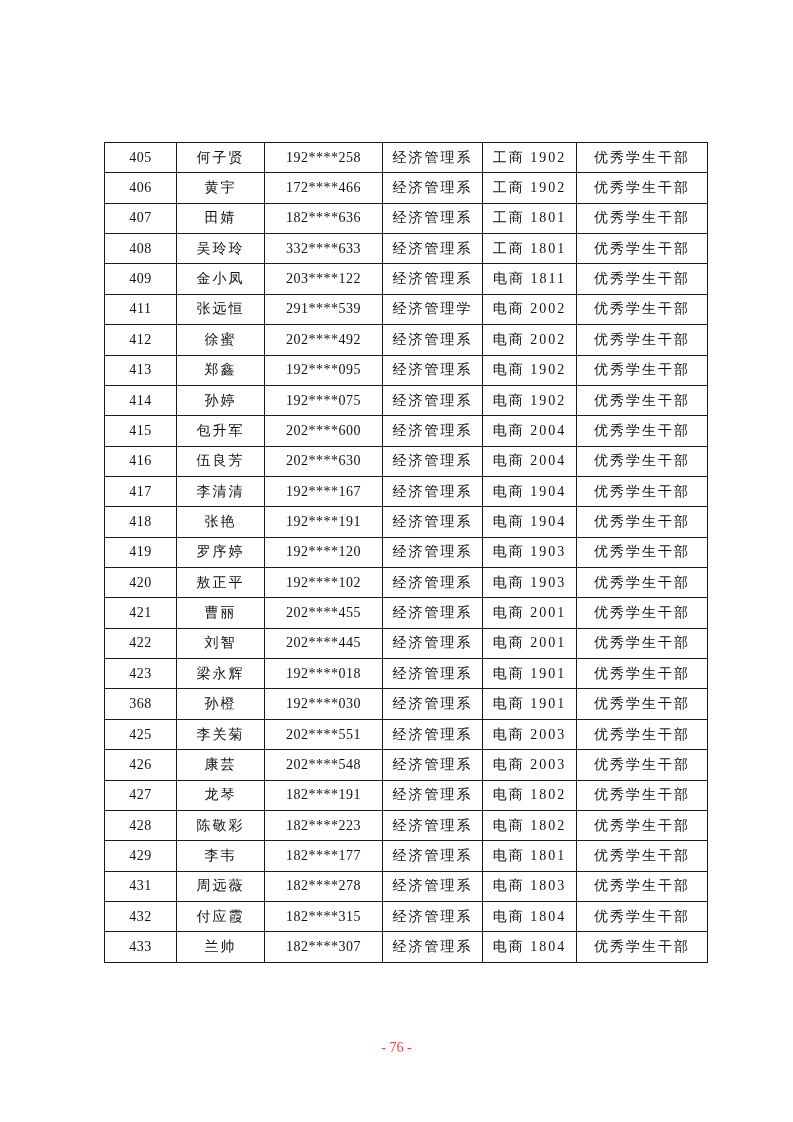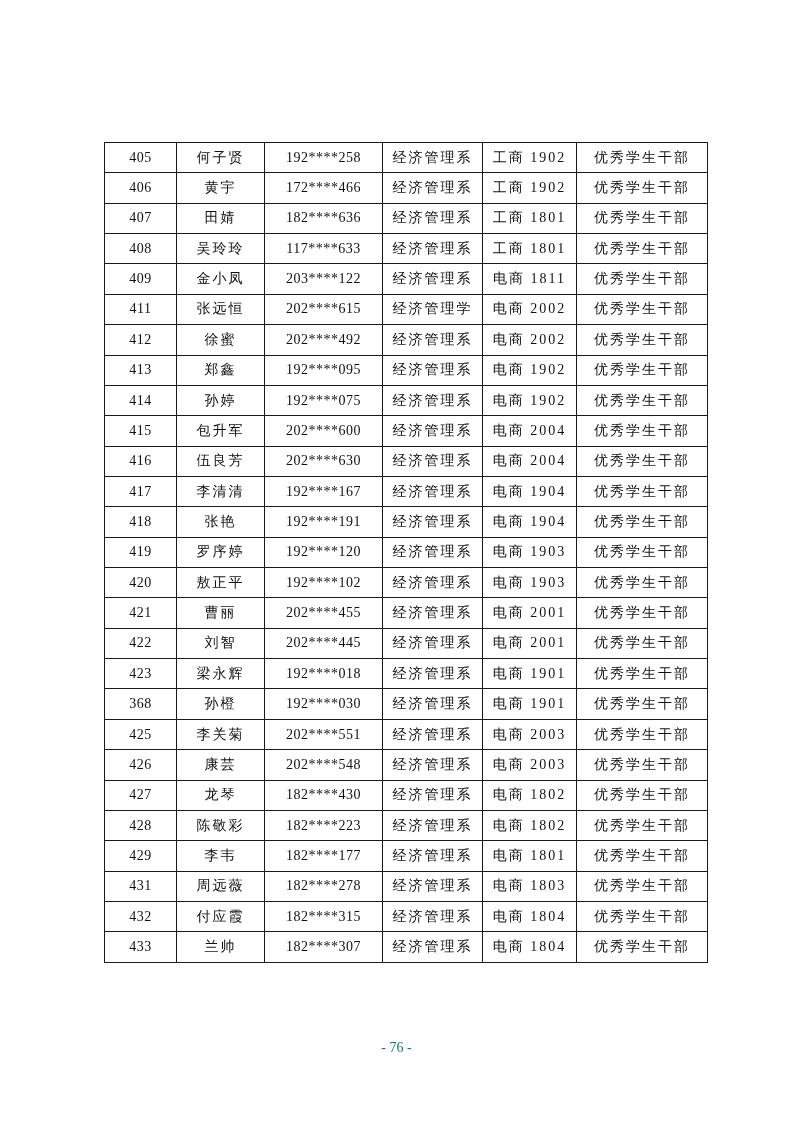--- a/index.html
+++ b/index.html
@@ -40,21 +40,21 @@
   td.num {
     letter-spacing: 0.5px;
   }
   .page-number {
     position: absolute;
     top: 1040px;
     left: 0;
     width: 100%;
     text-align: center;
     font-size: 14px;
-    color: #0f766e;
+    color: #ef4444;
   }
 </style>
 </head>
 <body>
 
 <div class="page">
 
   <table class="award-table">
     <colgroup>
       <col style="width:72px">
@@ -85,37 +85,37 @@
     <td class="num">407</td>
     <td class="zh">田婧</td>
     <td class="num">182****636</td>
     <td class="zh">经济管理系</td>
     <td class="zh">工商 1801</td>
     <td class="zh">优秀学生干部</td>
   </tr>
         <tr>
     <td class="num">408</td>
     <td class="zh">吴玲玲</td>
-    <td class="num">117****633</td>
+    <td class="num">332****633</td>
     <td class="zh">经济管理系</td>
     <td class="zh">工商 1801</td>
     <td class="zh">优秀学生干部</td>
   </tr>
         <tr>
     <td class="num">409</td>
     <td class="zh">金小凤</td>
     <td class="num">203****122</td>
     <td class="zh">经济管理系</td>
     <td class="zh">电商 1811</td>
     <td class="zh">优秀学生干部</td>
   </tr>
         <tr>
     <td class="num">411</td>
     <td class="zh">张远恒</td>
-    <td class="num">202****615</td>
+    <td class="num">291****539</td>
     <td class="zh">经济管理学</td>
     <td class="zh">电商 2002</td>
     <td class="zh">优秀学生干部</td>
   </tr>
         <tr>
     <td class="num">412</td>
     <td class="zh">徐蜜</td>
     <td class="num">202****492</td>
     <td class="zh">经济管理系</td>
     <td class="zh">电商 2002</td>
@@ -229,21 +229,21 @@
     <td class="num">426</td>
     <td class="zh">康芸</td>
     <td class="num">202****548</td>
     <td class="zh">经济管理系</td>
     <td class="zh">电商 2003</td>
     <td class="zh">优秀学生干部</td>
   </tr>
         <tr>
     <td class="num">427</td>
     <td class="zh">龙琴</td>
-    <td class="num">182****430</td>
+    <td class="num">182****191</td>
     <td class="zh">经济管理系</td>
     <td class="zh">电商 1802</td>
     <td class="zh">优秀学生干部</td>
   </tr>
         <tr>
     <td class="num">428</td>
     <td class="zh">陈敬彩</td>
     <td class="num">182****223</td>
     <td class="zh">经济管理系</td>
     <td class="zh">电商 1802</td>

